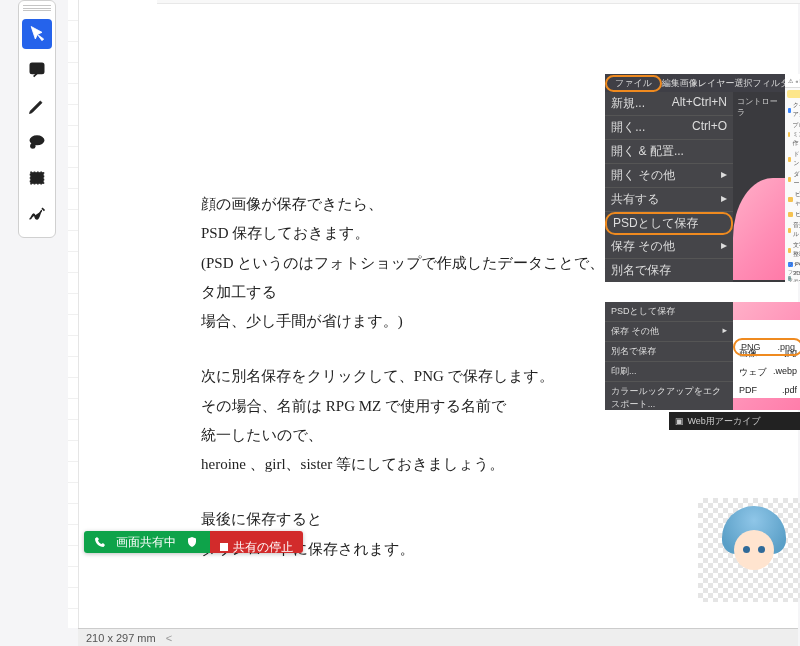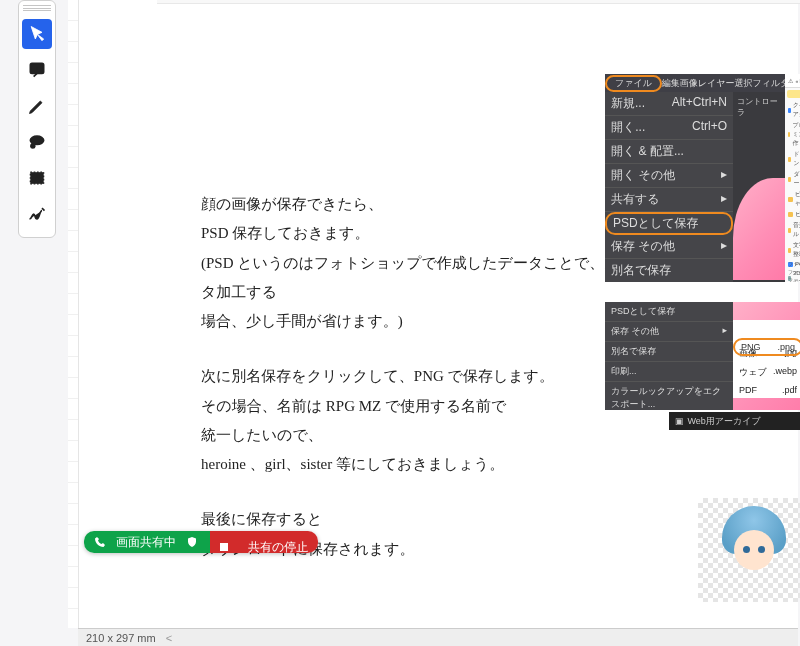--- a/index.html
+++ b/index.html
@@ -181,26 +181,26 @@
     display:flex; align-items:center;
     font-size:11px; color:#555; padding-left:8px;
   }
   .status-sep { margin-left:10px; color:#999;}
 
   
   .share-bar {
     position:absolute; top:531px; left:84px;
     display:flex; height:22px;
     font-size:12px; color:#fff;
-    border-radius:10px; overflow:hidden;
+    border-radius:3px; overflow:hidden;
     box-shadow:0 1px 4px rgba(0,0,0,.25);
   }
   .share-green { background:#0ea34a; display:flex; align-items:center; padding:0 12px 0 10px; gap:10px;}
   .share-green .ic { width:12px;height:12px;}
-  .share-red { background:#d22b2b; display:flex; align-items:center; padding:16px 10px; gap:20px;}
+  .share-red { background:#d22b2b; display:flex; align-items:center; padding:16px 10px; gap:5px;}
   .share-red .sq { width:8px;height:8px;background:#fff;}
 
   
   .top-frame { position:absolute; top:0; left:78px; width:720px; height:4px; background:#f8f8f8; border-bottom:1px solid #e8e8e8;}
   .left-ruler { position:absolute; top:0; left:68px; width:10px; height:628px;
     background: repeating-linear-gradient(#fff 0 20px,#f0f0f0 20px 21px);}
 
 </style>
 </head>
 <body>

